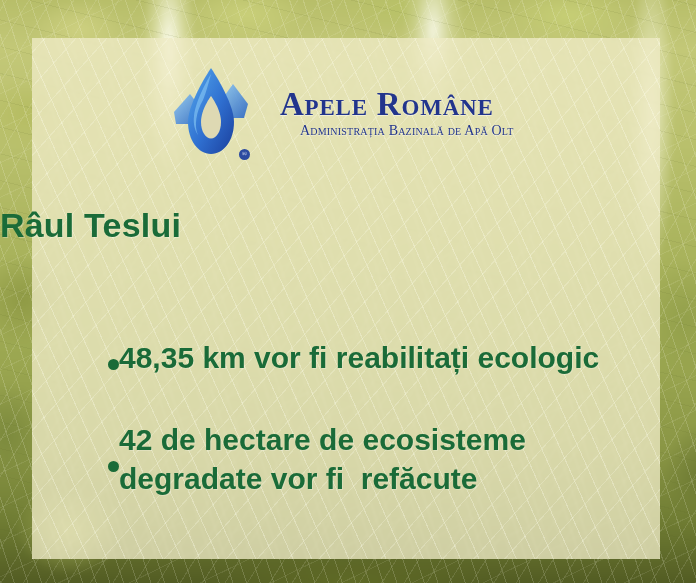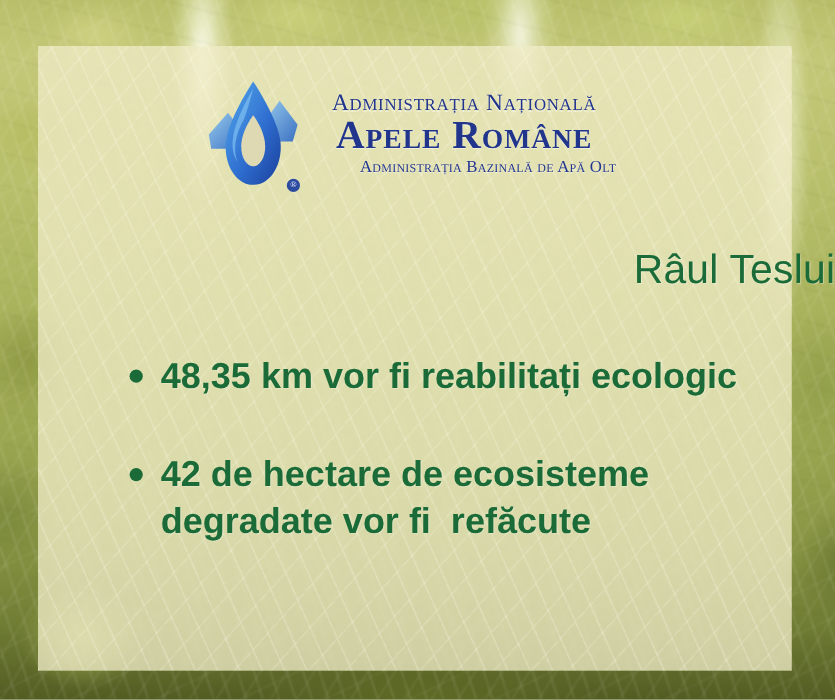--- a/index.html
+++ b/index.html
@@ -161,43 +161,43 @@
     white-space: nowrap;
     margin-left: 40px;
   }
 
   
   .poster-title {
     position: absolute;
     left: 0;
     right: 0;
     top: 206px;
-    text-align: right;
+    text-align: left;
     font-size: 34px;
-    font-weight: normal;
+    font-weight: bold;
     color: #1a6b38;
     letter-spacing: 0.2px;
     text-shadow: 1px 1px 0 rgba(255,255,255,0.28);
   }
 
   
   .bullet-list {
     position: absolute;
     left: 108px;
     top: 295px;
     width: 530px;
     margin: 0;
     padding: 0;
     list-style: none;
   }
   .bullet-item {
     display: flex;
-    align-items: flex-start;
-    gap: 15px;
+    align-items: center;
     margin-bottom: 44px;
+    margin-top: 44px;
   }
   .bullet-item:last-child { margin-bottom: 0; }
   .bullet-dot {
     flex: 0 0 auto;
     width: 11px;
     height: 11px;
     border-radius: 50%;
     background: #1a6b38;
     margin-top: 13px;
   }
@@ -252,21 +252,20 @@
           <ellipse cx="41" cy="63" rx="11.5" ry="13" fill="#e7e3bd" opacity="0.0"></ellipse>
 
           <path d="M41 34 C41 34 31 47 31 60 C31 69.5 35.6 76.5 41 76.5 C46.4 76.5 51 69.5 51 60 C51 47 41 34 41 34 Z" fill="#ded9b3"></path>
 
           <path d="M41 12 C41 12 26 36 24 54 C23 62 25 69 28 73 C24 64 26 50 33 38 C36 32 41 12 41 12 Z" fill="#8fd0f8" opacity="0.55"></path>
         </svg>
         <span class="logo-reg">®</span>
       </div>
 
       <div class="logo-text">
-        <div class="logo-line1">Administrația Națională</div>
         <div class="logo-line2">Apele Române</div>
         <div class="logo-line3">Administrația Bazinală de Apă Olt</div>
       </div>
     </div>
 
     <div class="poster-title">Râul Teslui</div>
 
     <ul class="bullet-list">
       <li class="bullet-item">
         <span class="bullet-dot"></span>

